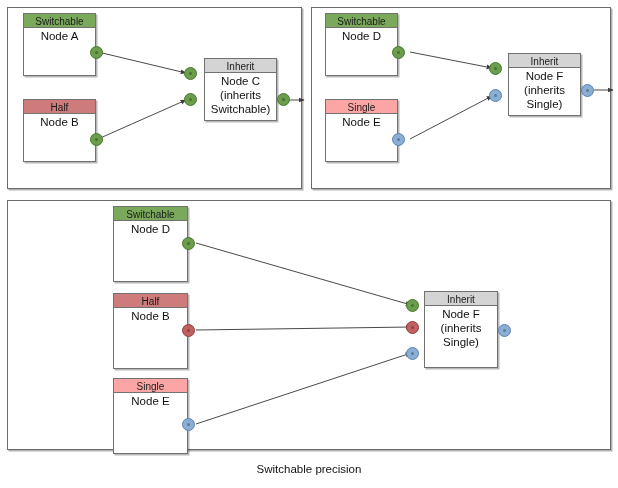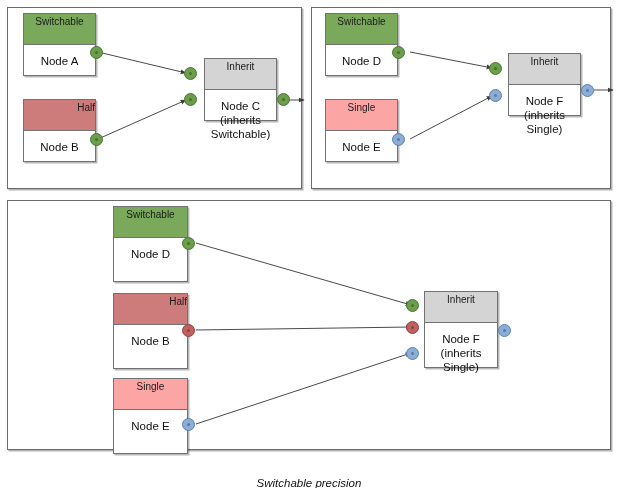--- a/index.html
+++ b/index.html
@@ -23,39 +23,39 @@
   }
   .node{
     position:absolute;
     background:#ffffff;
     border:1px solid #727272;
     box-shadow:1.5px 1.5px 0 rgba(0,0,0,0.28);
     box-sizing:border-box;
     z-index:4;
   }
   .node-header{
-    height:31px;
+    height:14px;
     line-height:15px;
     text-align:center;
     font-size:10px;
     color:#1a1a1a;
     border-bottom:1px solid #727272;
     box-sizing:border-box;
     overflow:hidden;
     white-space:nowrap;
   }
   .hdr-switchable{background:#7aa95c;}
-  .hdr-half{background:#cd7b7b;text-align:right;}
+  .hdr-half{background:#cd7b7b;}
   .hdr-single{background:#fca5a5;}
   .hdr-inherit{background:#d4d4d4;}
   .node-body{
     text-align:center;
     font-size:11.5px;
     color:#111111;
-    padding-top:9px;
+    padding-top:1px;
     line-height:14px;
     box-sizing:border-box;
   }
   .node-body.tight{}
   .port{
     position:absolute;
     width:13px;
     height:13px;
     border-radius:50%;
     box-sizing:border-box;
@@ -191,15 +191,15 @@
       <div>Node F</div>
       <div>(inherits</div>
       <div>Single)</div>
     </div>
   </div>
   <div class="port port-green" style="left:406px;top:299px;"></div>
   <div class="port port-red" style="left:406px;top:321px;"></div>
   <div class="port port-blue" style="left:406px;top:347px;"></div>
   <div class="port port-blue" style="left:498px;top:324px;"></div>
 
-  <div class="caption" style="top:477px;font-style:italic;">Switchable precision</div>
+  <div class="caption" style="top:463px;">Switchable precision</div>
 
 </div>
 
 </body></html>

